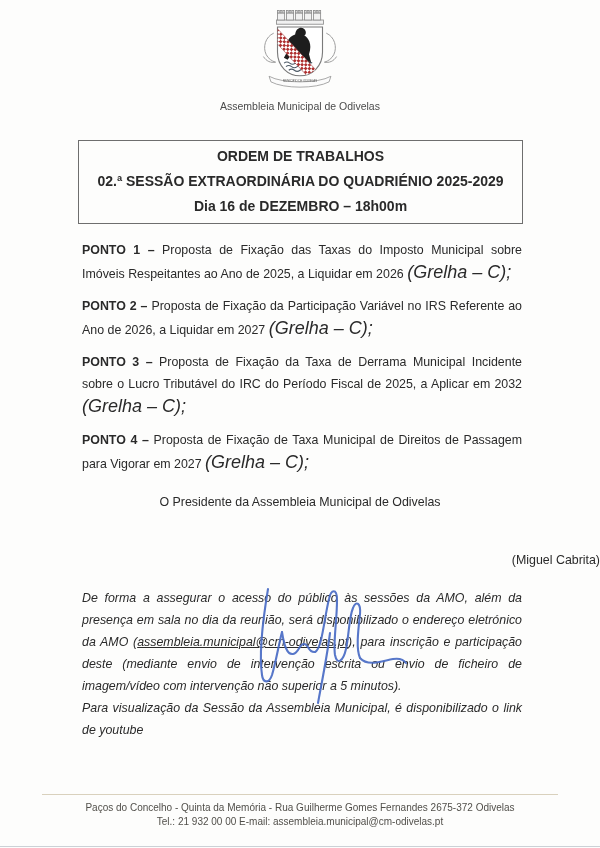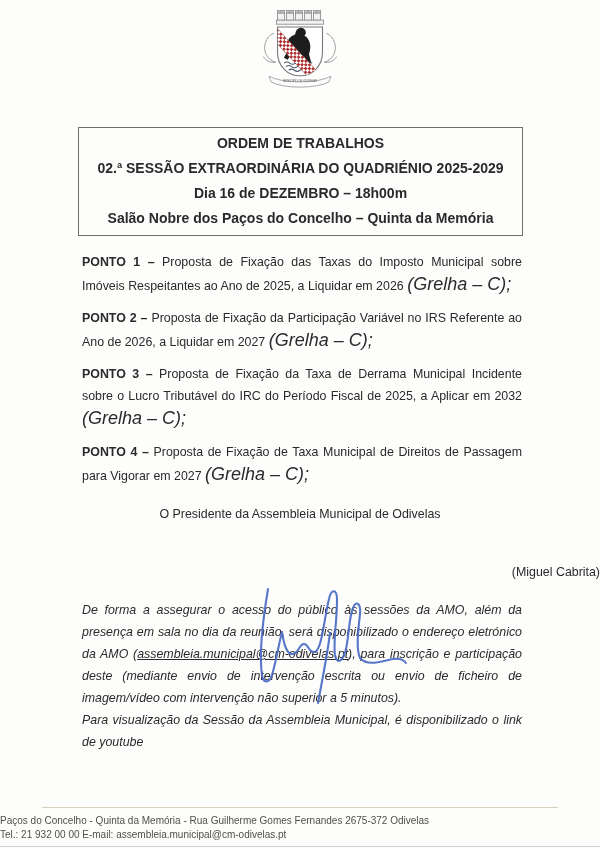--- a/index.html
+++ b/index.html
@@ -24,21 +24,21 @@
   .president{margin-top:20px;text-align:center;font-size:12.4px;}
   .sig-name{margin-top:44px;text-align:right;font-size:12.4px;margin-left:39px;}
   .sig-ink{position:absolute;left:230px;top:585px;width:178px;height:120px;pointer-events:none;}
   
   .closing{margin:20px 78px 0 82px;font-style:italic;font-size:12.4px;line-height:22px;}
   .closing p{margin:0;text-align:justify;}
   .doc-link{color:inherit;text-decoration:underline;cursor:pointer;}
   
   .footer{position:absolute;left:0;right:0;bottom:0;}
   .footer-rule{margin:0 42px;border-top:1px solid #d9d1bd;}
-  .footer-text{text-align:left;font-size:10px;line-height:13.5px;color:#514f4a;padding:6px 0 7px;}
+  .footer-text{text-align:center;font-size:10px;line-height:13.5px;color:#514f4a;padding:6px 0 20px;}
   .bottom-edge{position:absolute;left:0;right:0;bottom:1px;border-top:1.5px solid #ccd1d6;}
 </style>
 </head>
 <body>
 
 <div class="page">
 
   <div class="crest-wrap">
     <svg class="crest" viewBox="0 0 110 96">
       <defs>
@@ -95,27 +95,27 @@
         </g>
 
         <g transform="translate(27,21) rotate(47)">
           <rect x="-4" y="0" width="78" height="11.2" fill="url(#chk)" stroke="#9a4040" stroke-width="0.5"></rect>
         </g>
       </g>
 
       <path d="M22,76 C36,84 74,84 88,76 L86,82 C72,89.5 38,89.5 24,82 z" fill="#fbfbfb" stroke="#8d8d8d" stroke-width="0.8"></path>
       <text x="55" y="82.6" font-size="3" text-anchor="middle" fill="#555555">MUNICÍPIO DE ODIVELAS</text>
     </svg>
+    <div class="crest-caption">Assembleia Municipal de Odivelas</div>
   </div>
 
   <div class="title-box">
     <div>ORDEM DE TRABALHOS</div>
     <div>02.ª SESSÃO EXTRAORDINÁRIA DO QUADRIÉNIO 2025-2029</div>
     <div>Dia 16 de DEZEMBRO –  18h00m</div>
-    <div>Salão Nobre dos Paços do Concelho – Quinta da Memória</div>
   </div>
 
 
   <div class="pontos">
     <p>
       <span class="lead">PONTO 1 –</span>
       <span>Proposta de Fixação das Taxas do Imposto Municipal sobre Imóveis Respeitantes ao Ano de 2025, a Liquidar em 2026</span>
       <span class="note">(Grelha – C);</span>
     </p>
     <p>

